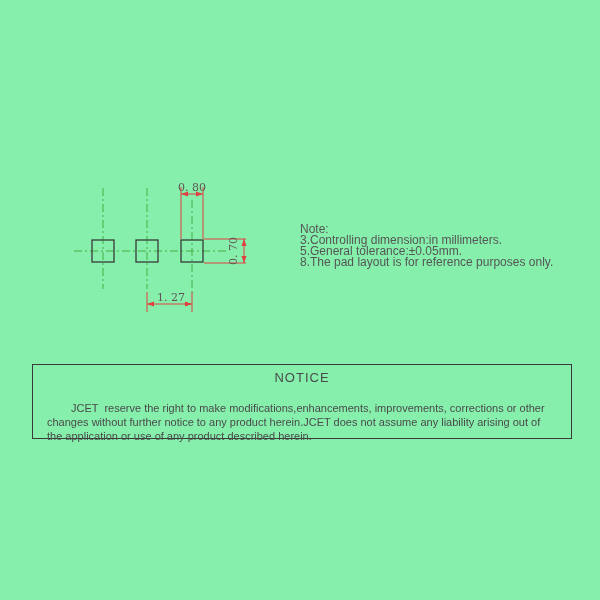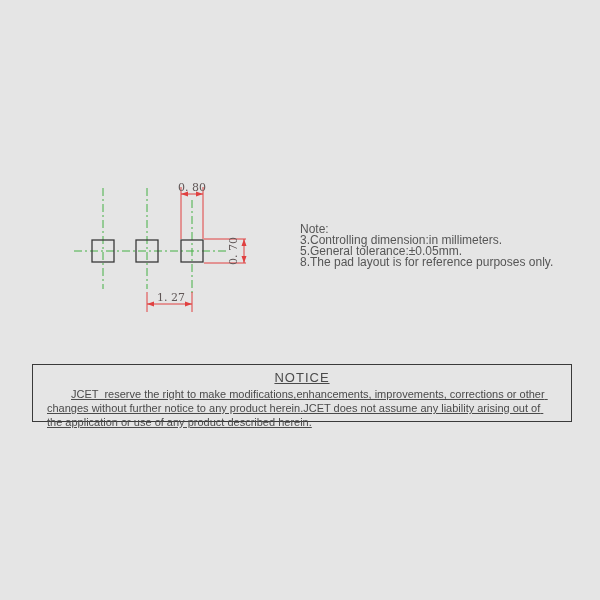--- a/index.html
+++ b/index.html
@@ -1,19 +1,19 @@
 <!DOCTYPE html>
 <html><head>
 <meta charset="utf-8">
 <style>
   html,body{margin:0;padding:0;background:#ffffff;}
   .canvas{
     position:relative;
     width:600px;height:600px;
-    background:#e5e5e5;
+    background:#86efac;
     font-family:"Liberation Sans",sans-serif;
     overflow:hidden;
   }
   
   .drawing{position:absolute;left:0;top:0;}
   .dim-text{
     font-family:"DejaVu Serif",serif;
     font-size:11px;
     fill:#5f5656;
   }
@@ -24,34 +24,33 @@
     width:270px;
     color:#565656;
     font-size:12px;
     line-height:11px;
   }
   .note div{white-space:nowrap;}
   
   .notice{
     position:absolute;
     left:32px;top:364px;
-    width:540px;height:58px;
+    width:540px;height:75px;
     border:1.5px solid #3a3a3a;
     box-sizing:border-box;
     color:#4a4a4a;
-    text-decoration:underline;
   }
   .notice-title{
     text-align:center;
     font-size:13px;
     letter-spacing:1px;
     margin-top:5px;
   }
   .notice-body{
-    margin-top:2px;
+    margin-top:16px;
     padding:0 14px;
     font-size:11px;
     line-height:14px;
     text-indent:24px;
     white-space:pre-wrap;
   }
 </style>
 </head>
 <body>
 

